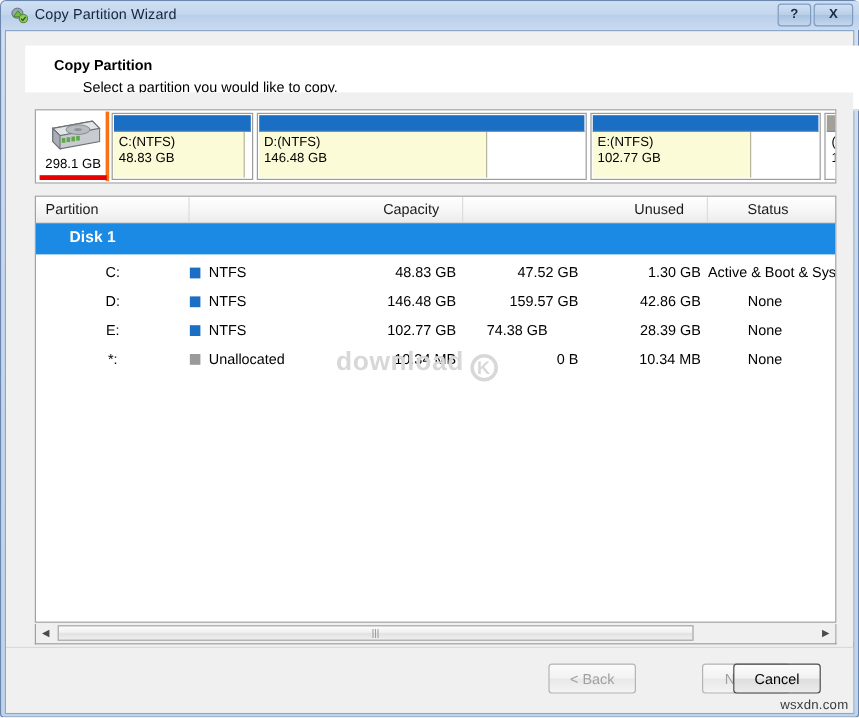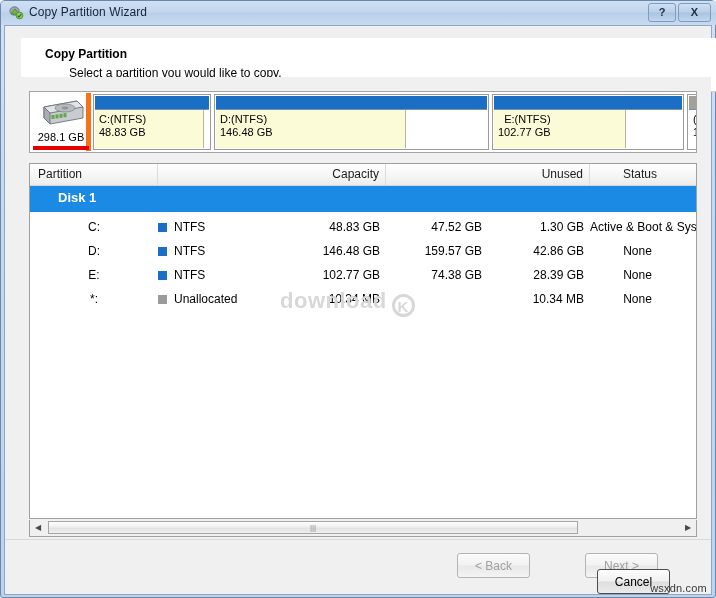--- a/index.html
+++ b/index.html
@@ -133,21 +133,21 @@
     border: 1px solid #a3a3a3;
     box-sizing: border-box;
     overflow: hidden;
   }
   .disk-head {
     position: absolute;
     left: 1px; top: 1px;
     width: 60px;
     height: 58px;
     box-sizing: border-box;
-    border-right: 5px solid #f97316;
+    border-right: 3px solid #f97316;
     background: #ffffff;
   }
   .disk-glyph {
     position: absolute;
     left: 6px; top: 5px;
     width: 48px; height: 32px;
   }
   .disk-size {
     position: absolute;
     left: 0; top: 38px;
@@ -230,21 +230,21 @@
   }
   .th {
     position: absolute;
     top: 0;
     height: 21px;
     line-height: 21px;
     font-size: 12px;
     color: #1b1b1b;
     box-sizing: border-box;
     border-right: 1px solid #dcdcdc;
-    padding-right: 6px;
+    padding-right: 19px;
   }
   .th.left { text-align: left; padding-left: 8px; padding-right: 0; }
   .th.right { text-align: right; }
 
   .disk-row {
     position: absolute;
     left: 0; top: 22px;
     width: 100%;
     height: 26px;
     background: #1a8ae5;
@@ -466,21 +466,21 @@
           <div class="part-bar"></div>
           <div class="part-body">
             <div class="part-used" style="width:70%;"></div>
             <div class="part-label">
               <span>D:(NTFS)</span>
               <span class="l2">146.48 GB</span>
             </div>
           </div>
         </div>
 
-        <div class="part" style="left:462px; width:192px;text-align:right;">
+        <div class="part" style="left:462px; width:192px;">
           <div class="part-bar"></div>
           <div class="part-body">
             <div class="part-used" style="width:70%;"></div>
             <div class="part-label">
               <span>E:(NTFS)</span>
               <span class="l2">102.77 GB</span>
             </div>
           </div>
         </div>
 
@@ -522,29 +522,30 @@
           <div class="cell right" style="left:231px; width:119px;">146.48 GB</div>
           <div class="cell right" style="left:350px; width:102px;">159.57 GB</div>
           <div class="cell right" style="left:452px; width:102px;">42.86 GB</div>
           <div class="cell center" style="left:554px; width:107px;">None</div>
         </div>
 
         <div class="row" style="top:99px;">
           <div class="cell center" style="left:0px;   width:128px;">E:</div>
           <div class="cell" style="left:128px; width:103px;"><span class="fs-chip"></span><span>NTFS</span></div>
           <div class="cell right" style="left:231px; width:119px;">102.77 GB</div>
-          <div class="cell right" style="left:350px; width:102px;">74.38 GB</div>
+          <div class="cell right" style="left:350px; width:102px;text-align:center;">74.38 GB</div>
           <div class="cell right" style="left:452px; width:102px;">28.39 GB</div>
           <div class="cell center" style="left:554px; width:107px;">None</div>
         </div>
 
         <div class="row" style="top:123px;">
           <div class="cell center" style="left:0px;   width:128px;">*:</div>
           <div class="cell" style="left:128px; width:103px;"><span class="fs-chip gray"></span><span>Unallocated</span></div>
           <div class="cell right" style="left:231px; width:119px;">10.34 MB</div>
+          <div class="cell right" style="left:350px; width:102px;">0 B</div>
           <div class="cell right" style="left:452px; width:102px;">10.34 MB</div>
           <div class="cell center" style="left:554px; width:107px;">None</div>
         </div>
       </div>
 
       <div class="hscroll">
         <div class="sb-arrow left">◀</div>
         <div class="sb-thumb">
           <span class="sb-grip">|||</span>
         </div>
@@ -554,18 +555,18 @@
       <div class="status-text">Source device must be a partition.</div>
     </div>
 
     <div class="watermark">
       <span>download</span><span class="wm-circle">K</span>
     </div>
 
     <div class="footer">
       <div class="btn" style="left:452px;">&lt; Back</div>
       <div class="btn" style="left:535px;margin-left:45px;">Next &gt;</div>
-      <div class="btn enabled" style="left:592px;margin-top:16px;">Cancel</div>
+      <div class="btn enabled" style="left:606px;">Cancel</div>
       <div class="wsxdn">wsxdn.com</div>
     </div>
 
   </div>
 </div>
 
 </body></html>

